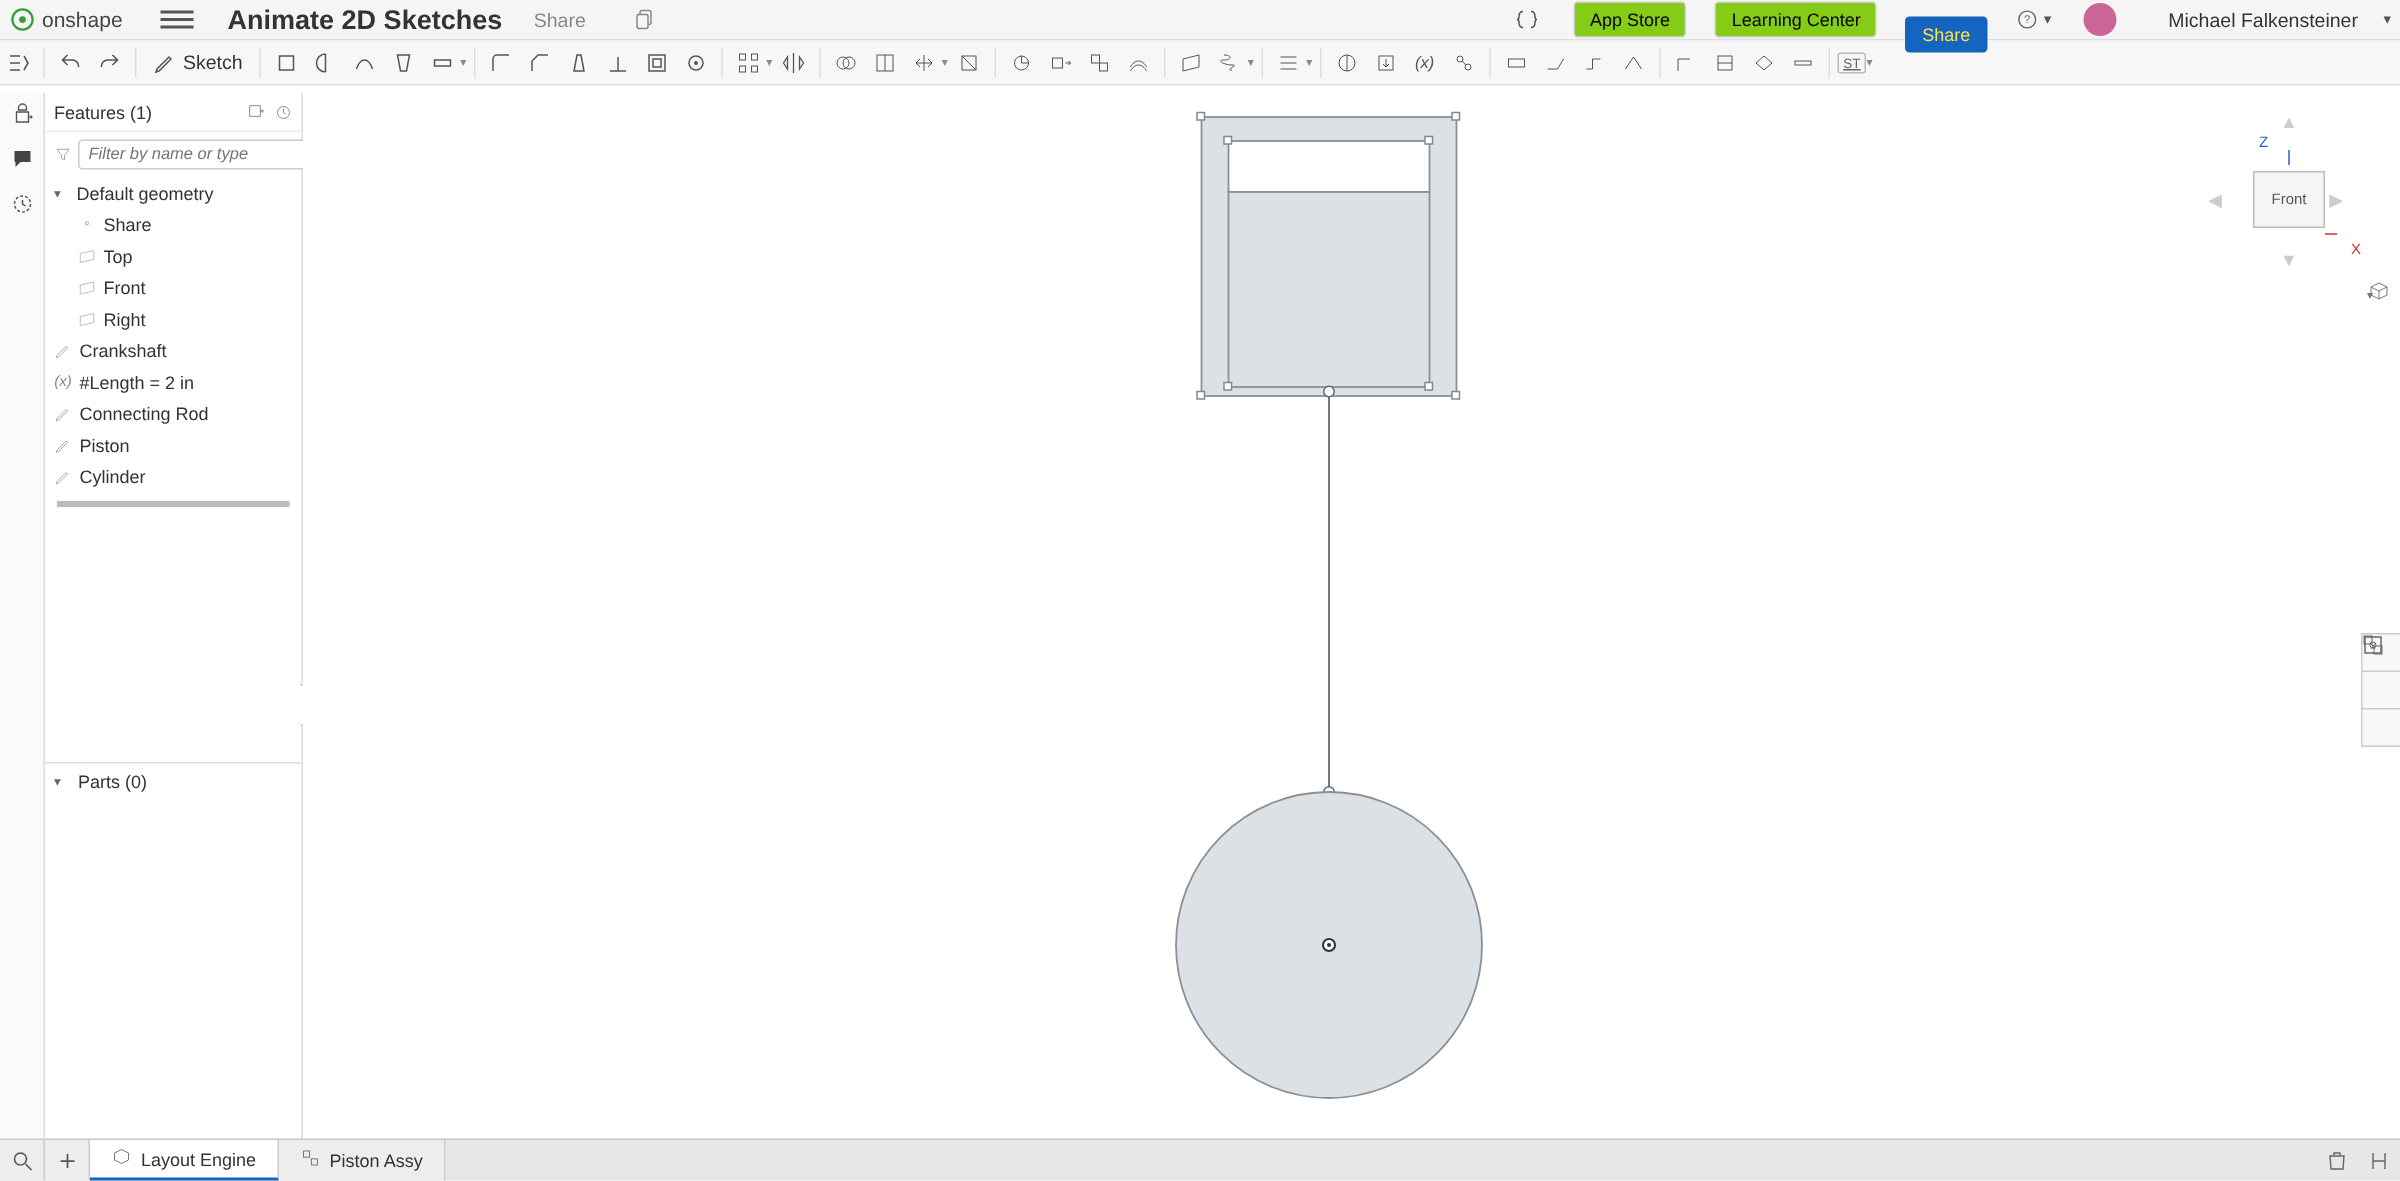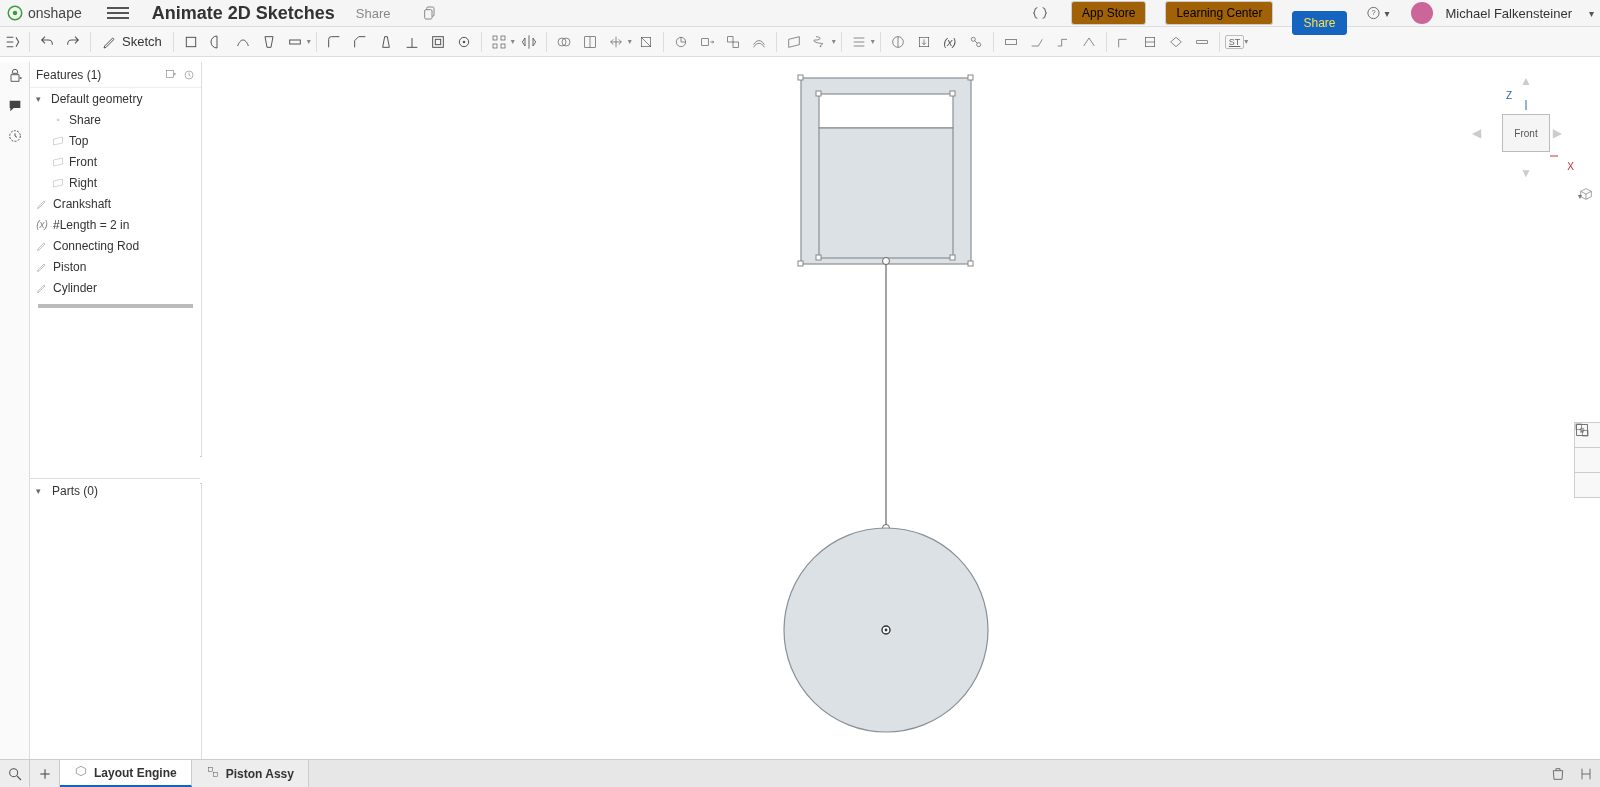--- a/index.html
+++ b/index.html
@@ -6,25 +6,25 @@
   html, body { width: 1600px; height: 787px; font-family: Arial, Helvetica, sans-serif; font-size: 13px; color: #333; background: #fff; overflow: hidden; }
   
   .header { height: 27px; background: #f5f5f5; border-bottom: 1px solid #ddd; display: flex; align-items: center; padding: 0 6px; gap: 13px; }
   .logo { display:flex; align-items:center; gap:4px; font-size:14px; color:#444; margin-right:6px;}
   .logo svg { width:18px; height:18px; }
   .hamburger { width:22px; height:22px; display:flex; flex-direction:column; justify-content:center; gap:3px; margin:0 6px; cursor:pointer;}
   .hamburger div{height:2px;background:#555;}
   .doc-title { font-size:18px; font-weight:bold; color:#333; margin-left:4px;}
   .doc-sub { font-size:13px; color:#888; margin-left:8px;}
   .spacer { flex:1; }
-  .hdr-btn { background:#a16207; border:1px solid #ccc; border-radius:3px; padding:4px 10px; margin-left:6px; font-size:12px; cursor:pointer;}
+  .hdr-btn { background:#84cc16; border:1px solid #ccc; border-radius:3px; padding:4px 10px; margin-left:6px; font-size:12px; cursor:pointer;}
   .hdr-btn.primary { background:#1565c0; color:#fde047; border-color:#1565c0; font-weight:normal;margin-top:20px;}
   .hdr-icon { width:24px; height:24px; display:flex; align-items:center; justify-content:center; margin-left:6px; color:#555; cursor:pointer; font-size:14px;}
   .avatar { width:22px;height:22px;border-radius:50%;background:#c69; margin-left:8px;}
-  .username { margin-left:0; font-size:13px;}
+  .username { margin-left:22px; font-size:13px;}
   .caret { margin-left:4px; font-size:10px; color:#555;}
   
   .toolbar { height:30px; background:#f7f7f7; border-bottom:1px solid #ddd; display:flex; align-items:center; padding:0 0; gap:2px;}
   .tb-btn { width:24px; height:24px; display:flex; align-items:center; justify-content:center; color:#555; cursor:pointer; border-radius:3px;}
   .tb-sep { width:1px; height:20px; background:#ddd; margin:0 3px;}
   .tb-sketch { display:flex; align-items:center; gap:4px; padding:0 6px; height:24px; cursor:pointer;}
   .tb-caret{font-size:8px;color:#888;margin-left:-2px;}
   .tb-st{ border:1px solid #bbb;border-radius:2px;font-size:9px;padding:1px 3px;color:#666;text-decoration:underline;}
   
   .body { position:absolute; top:62px; bottom:28px; left:0; right:0; display:flex;}
@@ -54,21 +54,21 @@
   .viewcube .axis-x{position:absolute;right:2px;bottom:22px;font-size:10px;color:#c33;}
   .viewcube .face{position:absolute;left:36px;top:40px;width:48px;height:38px;border:1px solid #bbb;background:#f5f5f5;display:flex;align-items:center;justify-content:center;font-size:10px;color:#555;cursor:pointer;}
   .viewcube .arrow{position:absolute;color:#ccc;font-size:12px;cursor:pointer;}
   .viewcube .cube-ico{position:absolute;right:-6px;bottom:-8px;color:#777;font-size:14px;cursor:pointer;}
   
   .rtools{position:absolute;right:0;top:360px;display:flex;flex-direction:column;}
   .rtools .rt{width:26px;height:26px;border:1px solid #ccc;border-right:none;background:#f8f8f8;display:flex;align-items:center;justify-content:center;cursor:pointer;margin-bottom:-1px;}
   
   .footer{position:absolute;bottom:0;left:0;right:0;height:28px;background:#e7e7e7;border-top:1px solid #ccc;display:flex;align-items:stretch;}
   .footer .fbtn{width:30px;display:flex;align-items:center;justify-content:center;border-right:1px solid #ccc;cursor:pointer;color:#555;background:#ededed;}
-  .footer .tab{display:flex;align-items:center;gap:6px;padding:0 14px;border-right:1px solid #ccc;background:#ededed;cursor:pointer;font-size:12px;font-weight:bold;}
+  .footer .tab{display:flex;align-items:center;gap:6px;padding:0 14px;border-right:1px solid #ccc;background:#ededed;cursor:pointer;font-size:12px;}
   .footer .tab.active{background:#fff;border-bottom:2px solid #1565c0;}
   .footer .fspacer{flex:1;}
   .footer .ficon{width:28px;display:flex;align-items:center;justify-content:center;color:#666;cursor:pointer;}
   
   .svgico{width:16px;height:16px;}
 </style>
 </head>
 <body>
 
 <div class="header">
@@ -383,20 +383,28 @@
             <rect x="3" y="3" width="14" height="14" fill="none" stroke="#666"></rect>
             <path d="M17 10h5m-2.5-2.5v5" stroke="#666"></path>
           </svg>
         </div>
       <div class="tree-icon">
           <svg class="svgico" viewBox="0 0 24 24">
             <circle cx="12" cy="12" r="8" fill="none" stroke="#666"></circle>
             <path d="M12 7v5l3 2" stroke="#666" fill="none"></path>
           </svg>
         </div>
+    </div>
+    <div class="panel-filter">
+      <div class="tree-icon">
+          <svg class="svgico" viewBox="0 0 24 24">
+            <path d="M4 5h16l-6 8v6l-4-2v-4z" fill="none" stroke="#888"></path>
+          </svg>
+        </div>
+      <input type="text" placeholder="Filter by name or type" style="">
     </div>
     <div class="tree">
       <div class="tree-item">
         <span class="tree-chevron">▾</span>
         <span>Default geometry</span>
       </div>
       <div class="tree-item tree-child">
         <span class="tree-icon">◦</span>
         <span>Share</span>
       </div>

